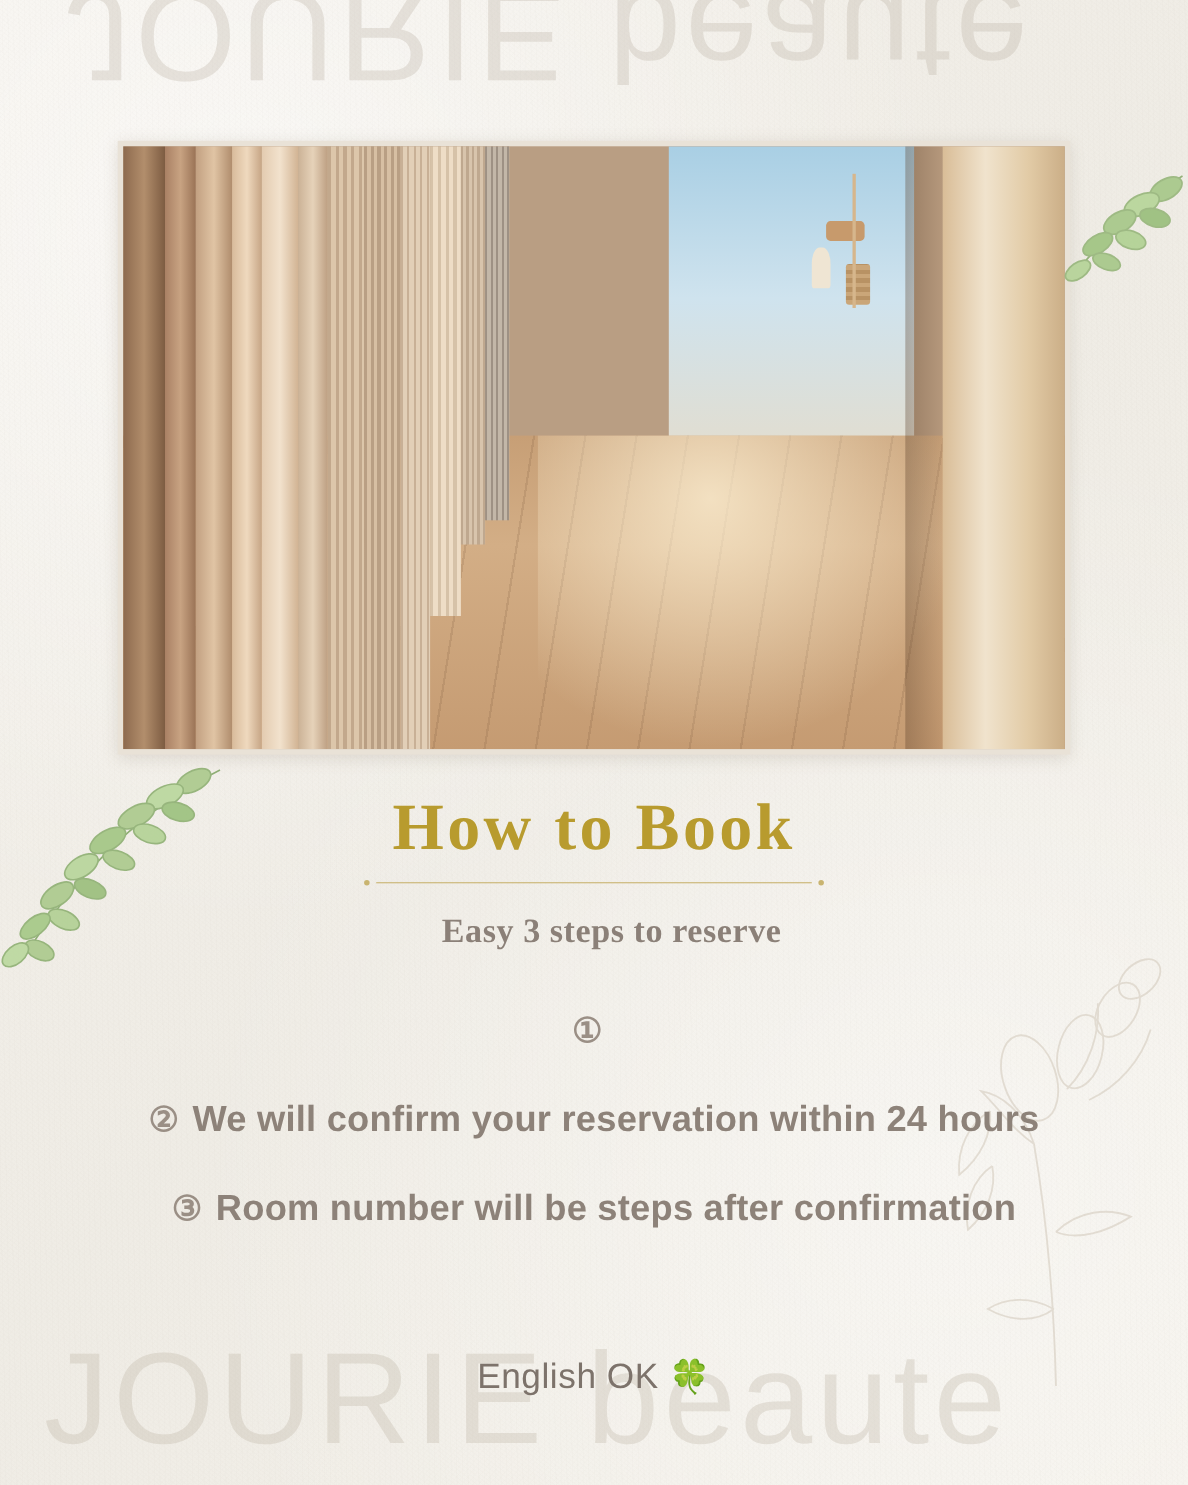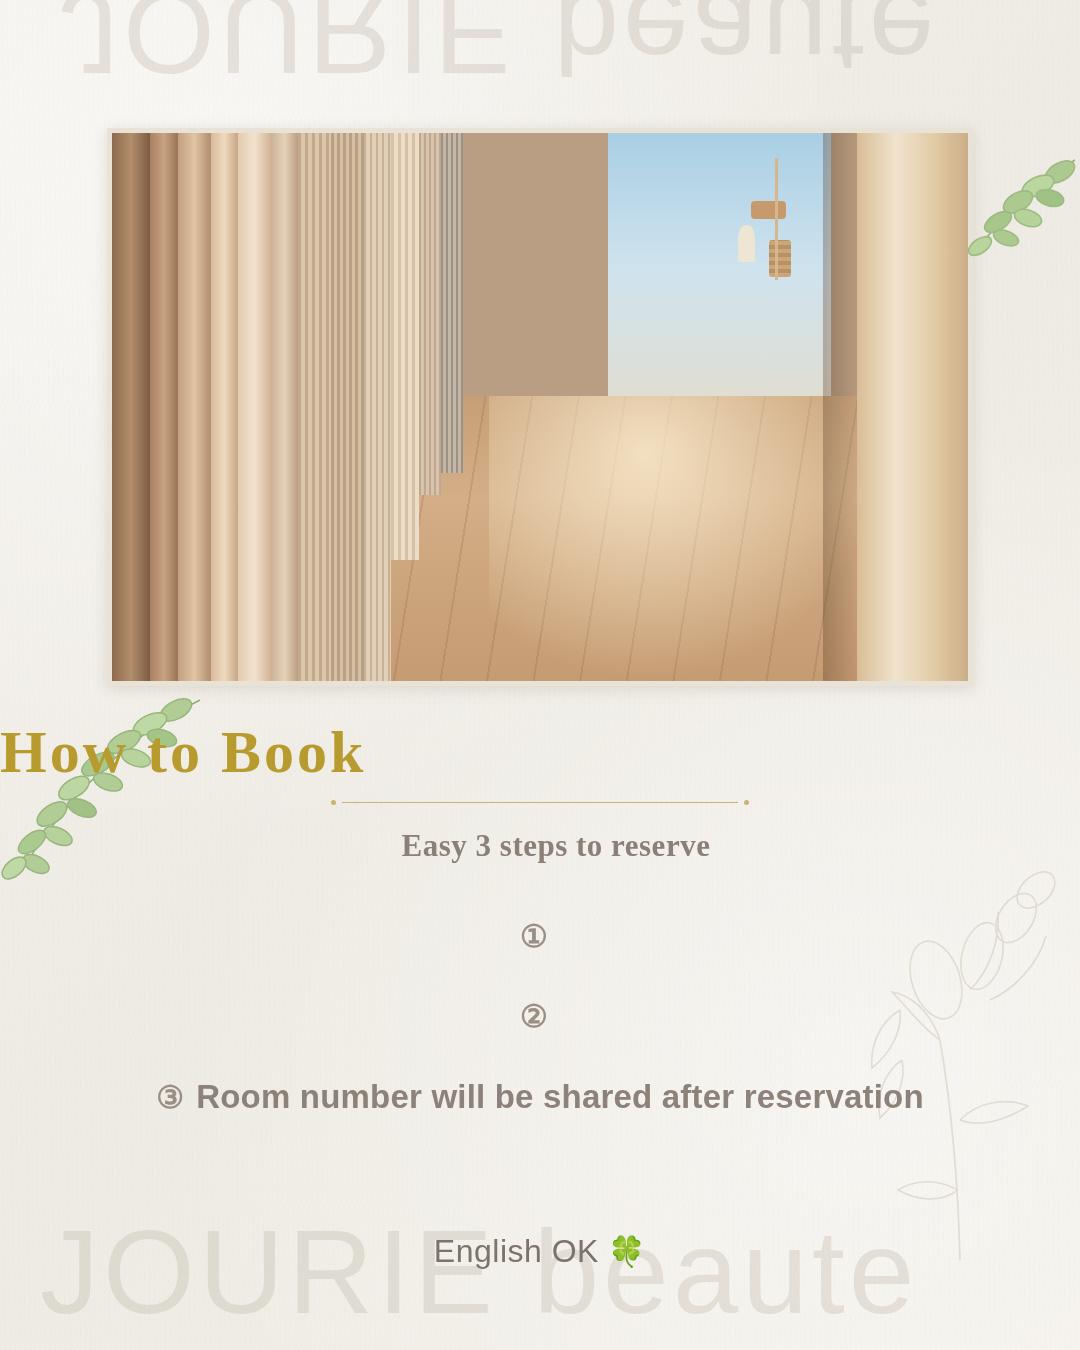--- a/index.html
+++ b/index.html
@@ -171,21 +171,21 @@
     width: 4%;
     background: linear-gradient(90deg, rgba(90,62,40,0.35), rgba(160,120,85,0.15));
   }
 
   
   .title {
     position: absolute;
     top: 718px;
     left: 0;
     width: 100%;
-    text-align: left;
+    text-align: center;
     font-family: "Liberation Serif", serif;
     font-weight: 700;
     font-size: 60px;
     letter-spacing: 3px;
     color: #b89b2e;
   }
   .divider {
     position: absolute;
     top: 797px;
     left: 50%;
@@ -388,24 +388,25 @@
   </div>
 
   <div class="subtitle">Easy 3 steps to reserve</div>
 
   <div class="steps">
     <div class="step">
       <span class="step-num">①</span>
     </div>
     <div class="step">
       <span class="step-num">②</span>
+      <span>We will confirm  your reservation within 24 hours</span>
     </div>
     <div class="step">
       <span class="step-num">③</span>
-      <span>Room number will be shared  after reservation</span>
+      <span>Room number will be steps  after confirmation</span>
     </div>
   </div>
 
   <div class="english-ok">
     <span>English OK</span>
     <span class="clover">🍀</span>
   </div>
 </div>
 
 </body></html>

